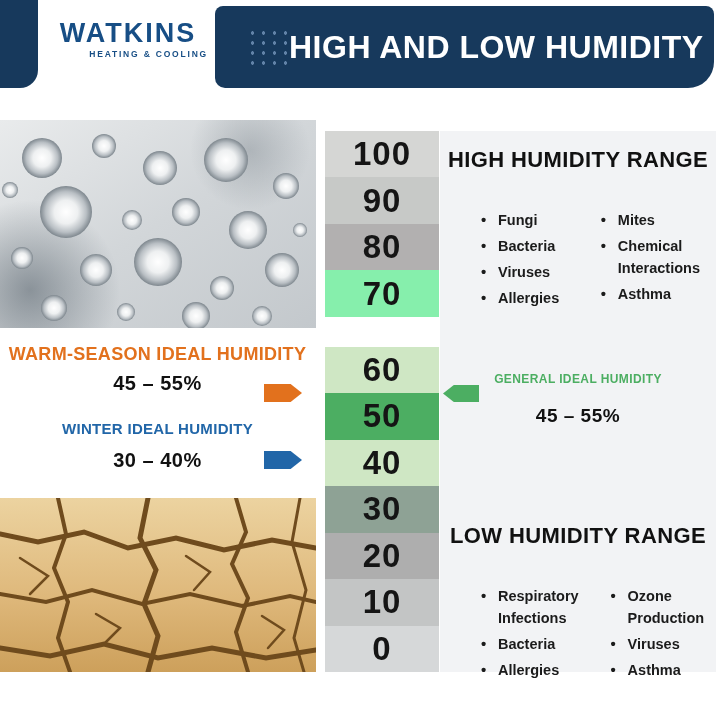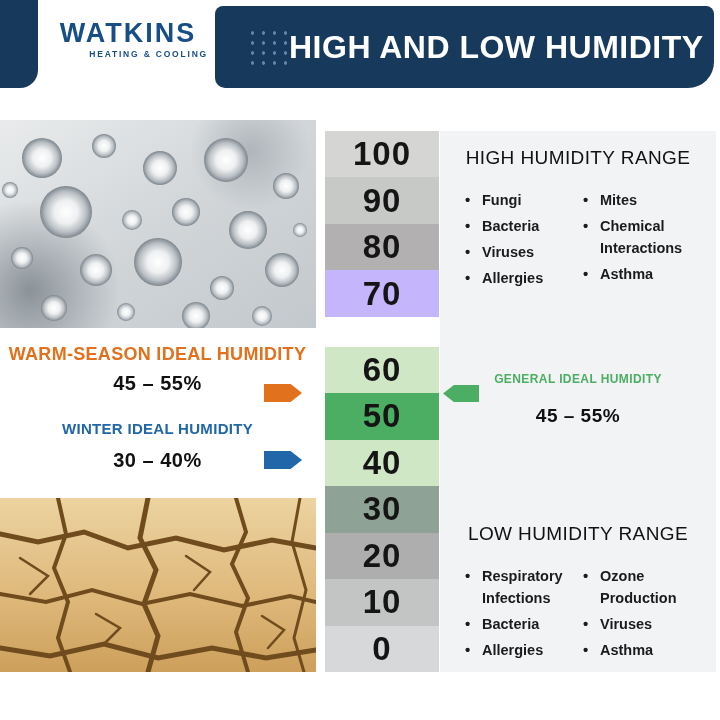--- a/index.html
+++ b/index.html
@@ -28,26 +28,26 @@
 
   
   .scale-col{position:absolute;left:325px;top:131px;width:114px;height:541px;
              display:flex;flex-direction:column;}
   .srow{flex:1;display:flex;align-items:center;justify-content:center;
         font-size:33px;font-weight:800;color:#151515;letter-spacing:1px;}
 
   
   .right-panel{position:absolute;left:440px;top:131px;width:276px;height:541px;
                background:#f2f3f5;}
-  .sec-title{text-align:center;font-size:19px;font-weight:400;color:#111;
+  .sec-title{text-align:center;font-size:22px;font-weight:700;color:#111;
              letter-spacing:.4px;}
   .high-sec{position:absolute;top:16px;left:0;right:0;}
   .low-sec{position:absolute;top:392px;left:0;right:0;}
   .cols{display:flex;margin-top:20px;padding-left:25px;}
-  .blist{list-style:none;margin:0;padding:0;width:118px;}
+  .blist{list-style:none;margin:16px;padding:0;width:118px;}
   .blist.c2{width:130px;}
   .blist li{position:relative;padding-left:17px;font-size:14.5px;font-weight:700;
             color:#1b1b1b;line-height:22px;margin-bottom:4px;}
   .blist li::before{content:"•";position:absolute;left:0;top:0;font-size:15px;}
 
   .general-sec{position:absolute;top:238px;left:0;right:0;}
   .general-label{width:170px;margin:0 auto;text-align:center;font-size:12px;
                  font-weight:800;letter-spacing:.4px;line-height:21px;}
   .general-range{text-align:center;font-size:19px;font-weight:800;color:#111;
                  margin-top:15px;letter-spacing:.5px;}
@@ -148,21 +148,21 @@
       <path d="M186,58 L210,74 L194,92" stroke-width="2.5"></path>
       <path d="M96,116 L120,130 L104,146" stroke-width="2.5"></path>
       <path d="M262,118 L284,132 L268,150" stroke-width="2.5"></path>
     </g>
   </svg>
 
   <div class="scale-col">
     <div class="srow" style="background-color: rgb(213, 214, 212);">100</div>
     <div class="srow" style="background-color: rgb(199, 201, 199);">90</div>
     <div class="srow" style="background-color: rgb(178, 176, 176);">80</div>
-    <div class="srow" style="background-color: #c4b5fd;">70</div>
+    <div class="srow" style="background-color: #86efac;">70</div>
     <div class="srow" style="background-color: rgb(207, 231, 196); margin-top: 30px;">60</div>
     <div class="srow" style="background-color: rgb(76, 174, 98);">50</div>
     <div class="srow" style="background-color: rgb(207, 231, 196);">40</div>
     <div class="srow" style="background-color: rgb(142, 162, 149);">30</div>
     <div class="srow" style="background-color: rgb(174, 174, 174);">20</div>
     <div class="srow" style="background-color: rgb(195, 197, 197);">10</div>
     <div class="srow" style="background-color: rgb(214, 216, 217);">0</div>
   </div>
 
   <div class="right-panel">

